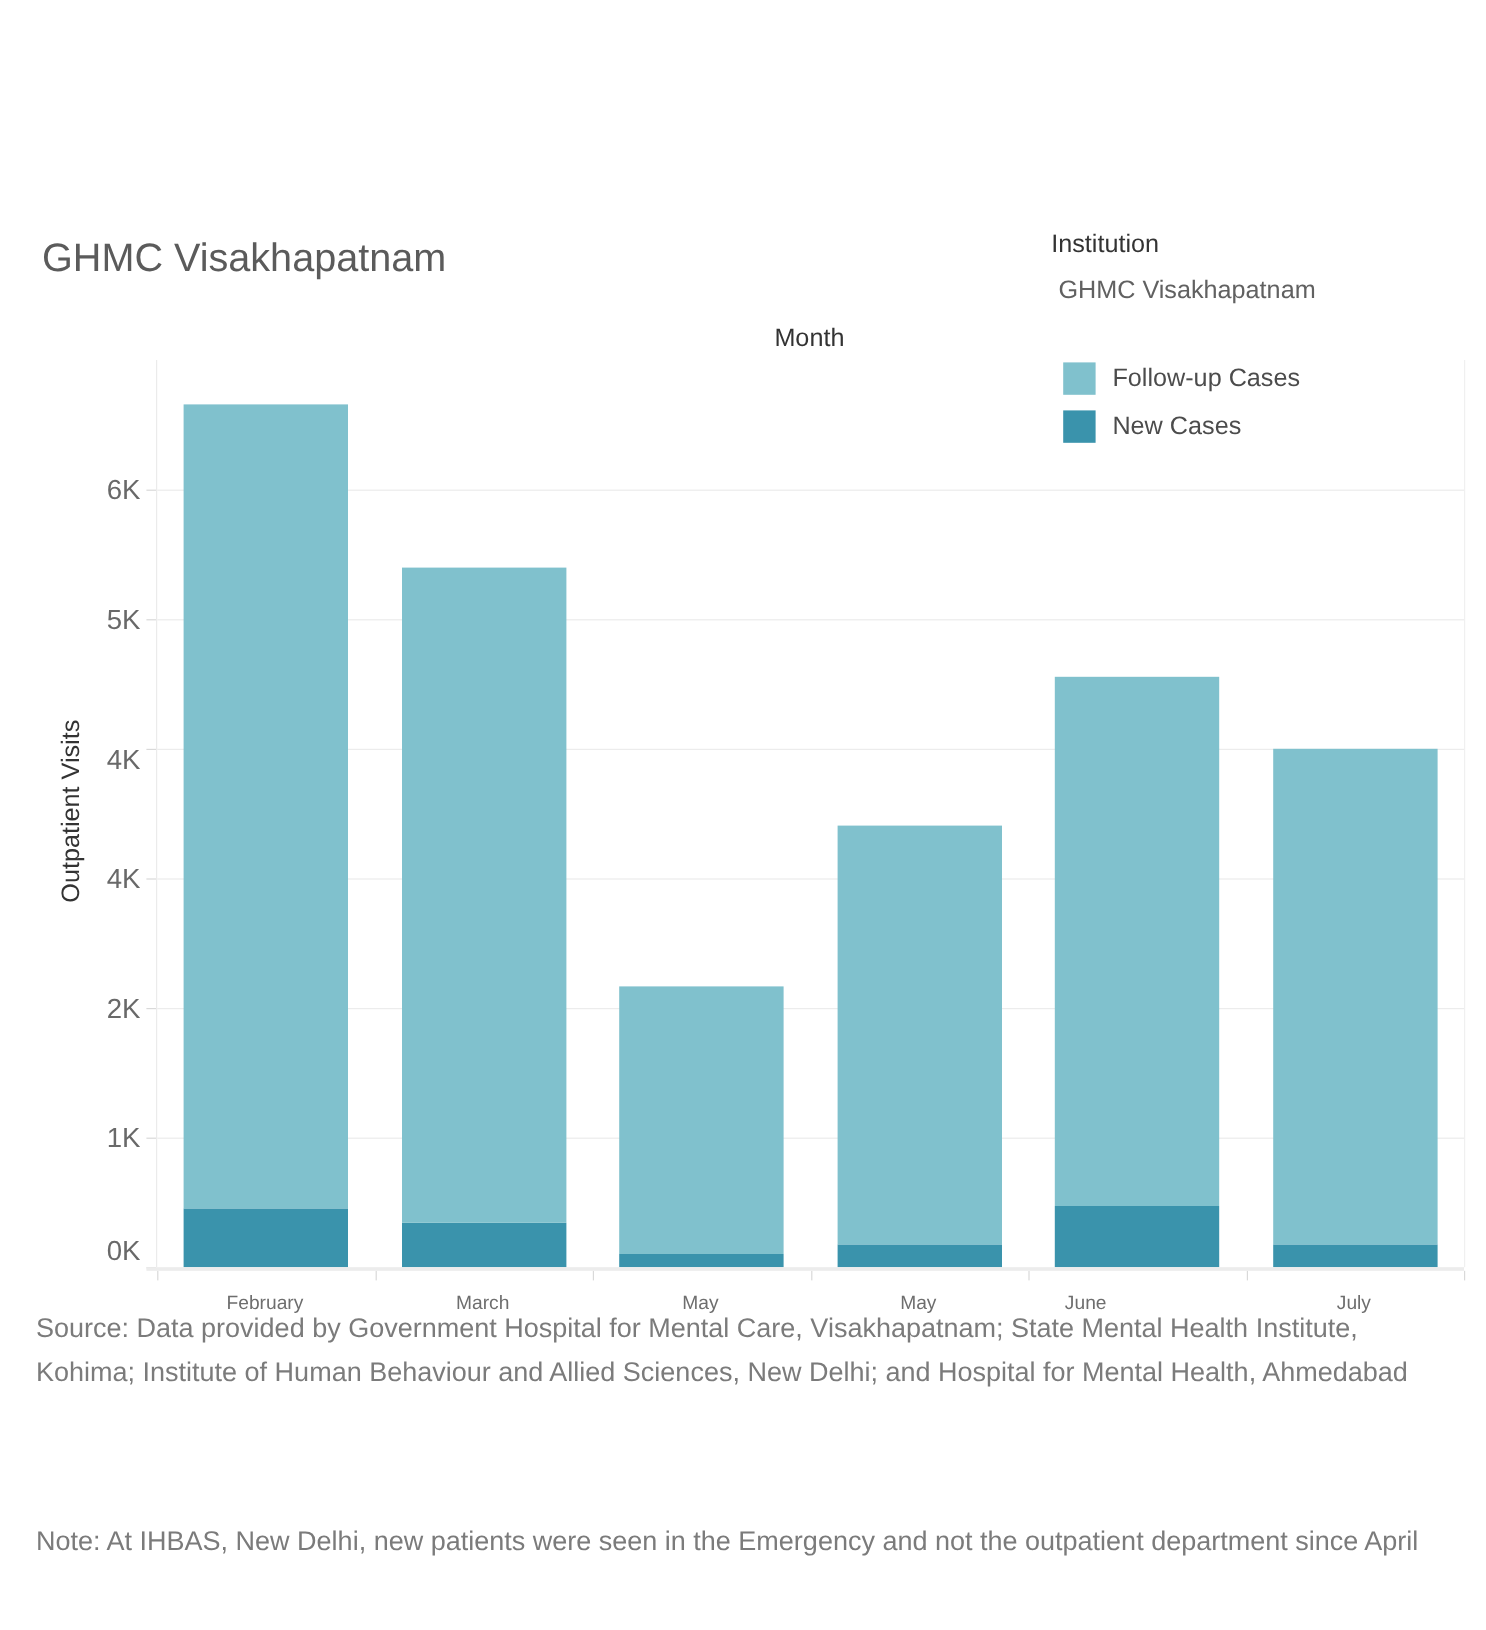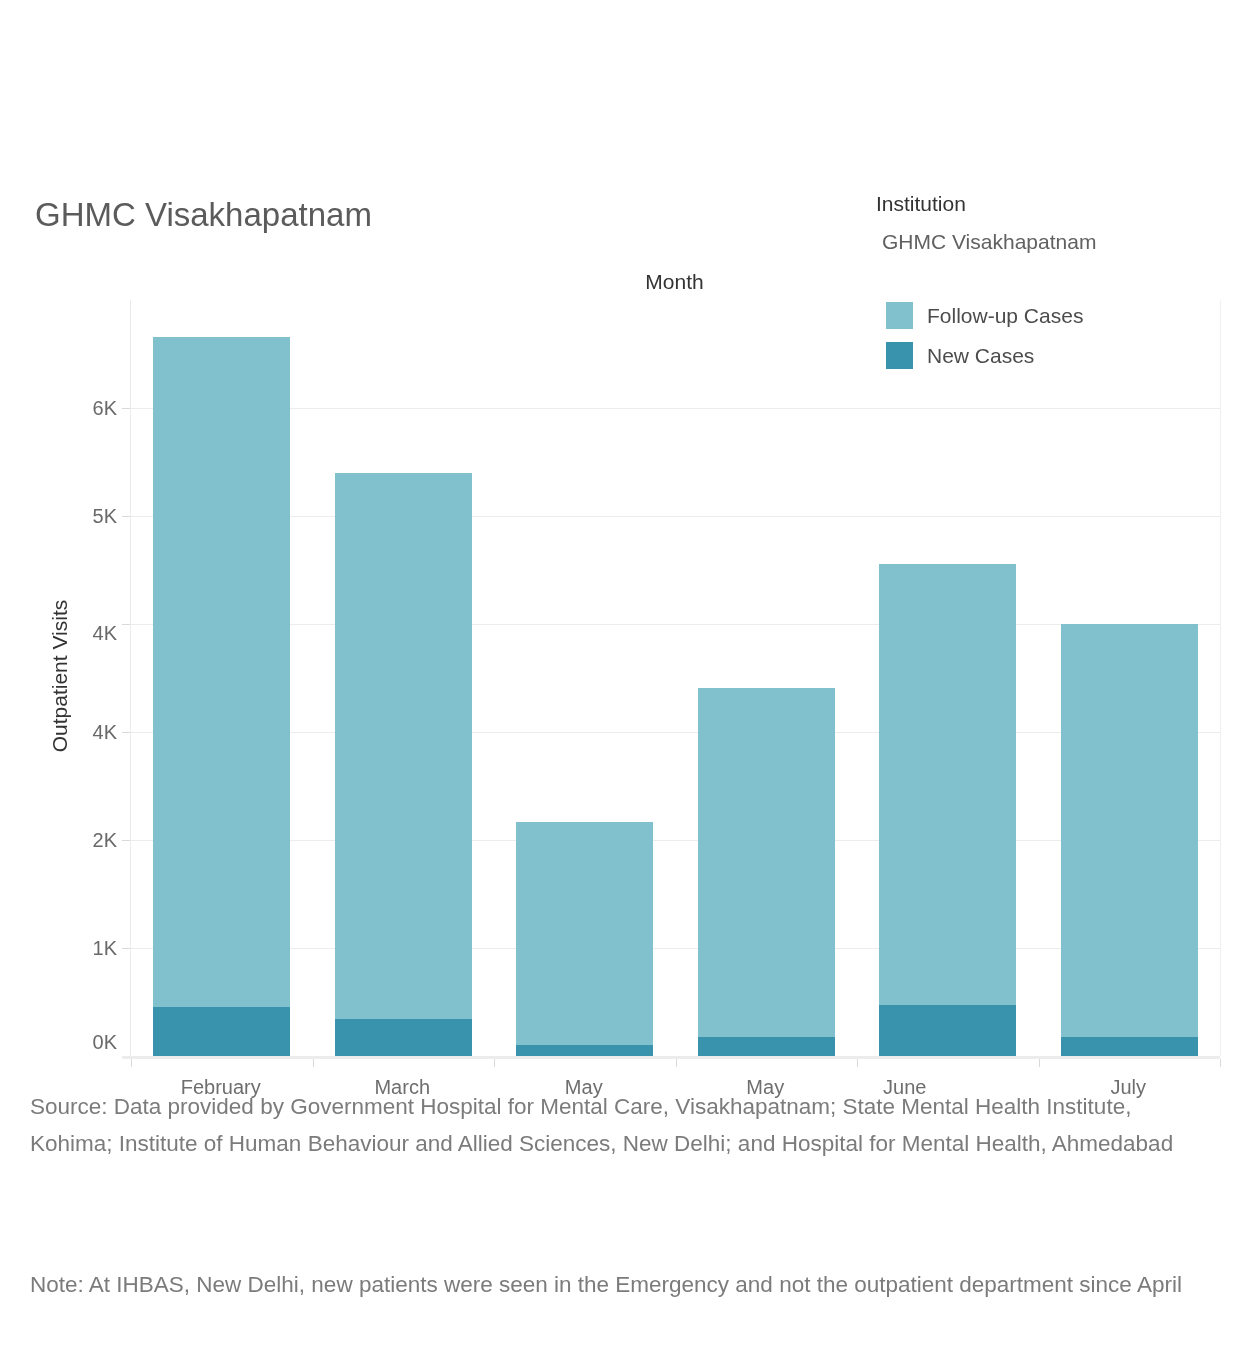--- a/index.html
+++ b/index.html
@@ -28,25 +28,25 @@
 
   .plot{position:absolute;left:130px;top:300px;width:1089px;height:756px;overflow:visible;
         border-left:1px solid #ebebeb;border-right:1px solid #f0f0f0;}
   .gridline{position:absolute;left:0;width:100%;height:1px;background:#ececec;}
   .axisline{position:absolute;left:-9px;top:756px;width:1098px;height:3px;background:#ececec;}
   .ytick{position:absolute;left:-9px;width:8px;height:1px;background:#d9d9d9;}
   .xtick{position:absolute;top:759px;width:1px;height:8px;background:#d9d9d9;}
   .seg{position:absolute;}
 
   .yticks{position:absolute;left:0;top:300px;width:117px;height:756px;}
-  .ytick-label{position:absolute;right:0;width:117px;text-align:right;font-size:20px;
+  .ytick-label{position:absolute;right:0;width:117px;text-align:right;font-size:23px;
                color:#696969;line-height:26px;}
 
   .xlabels{position:absolute;left:130px;top:1072px;width:1089px;height:32px;}
-  .month-label{position:absolute;top:0;text-align:center;font-size:20px;color:#6e6e6e;line-height:30px;}
+  .month-label{position:absolute;top:0;text-align:center;font-size:16px;color:#6e6e6e;line-height:30px;}
 
   .footer{position:absolute;left:30px;width:1180px;font-size:22.5px;line-height:37px;color:#7b7b7b;}
   .footer.source{top:1088px;}
   .footer.note{top:1266px;}
 </style>
 </head>
 <body>
 
 <div class="page">
   <div class="subtitle">GHMC Visakhapatnam</div>

